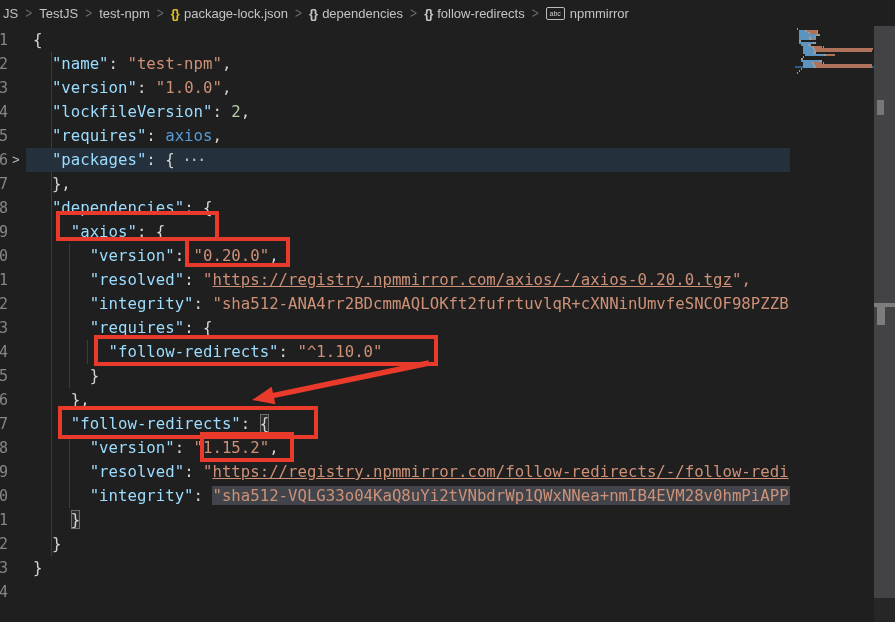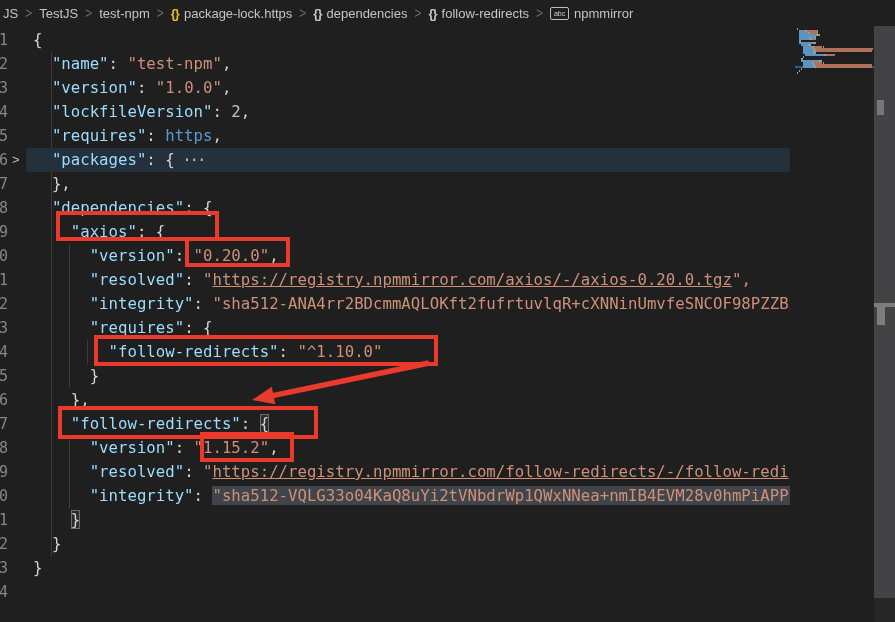--- a/index.html
+++ b/index.html
@@ -58,21 +58,21 @@
       <span class="bc-item">
         <span>TestJS</span>
       </span>
       <span class="bc-sep">&gt;</span>
       <span class="bc-item">
         <span>test-npm</span>
       </span>
       <span class="bc-sep">&gt;</span>
       <span class="bc-item">
         <span class="ic-json">{}</span>
-        <span>package-lock.https</span>
+        <span>package-lock.json</span>
       </span>
       <span class="bc-sep">&gt;</span>
       <span class="bc-item">
         <span class="ic-obj">{}</span>
         <span>dependencies</span>
       </span>
       <span class="bc-sep">&gt;</span>
       <span class="bc-item">
         <span class="ic-obj">{}</span>
         <span>follow-redirects</span>
@@ -86,21 +86,21 @@
 
   <div class="editor" id="editor">
     <div class="guide" style="left:51px;top:26px;height:504px"></div>
     <div class="guide" style="left:69px;top:218px;height:144px"></div>
     <div class="guide" style="left:69px;top:410px;height:72px"></div>
     <div class="guide" style="left:87px;top:314px;height:24px"></div>
   <div class="code-line" style="top: 2px;"><span class="lnum">1</span><span class="tk-punc">{</span></div>
       <div class="code-line" style="top: 26px;"><span class="lnum">2</span><span class="tk-ws">  </span><span class="tk-key">"name"</span><span class="tk-punc">: </span><span class="tk-str">"test-npm"</span><span class="tk-punc">,</span></div>
       <div class="code-line" style="top: 50px;"><span class="lnum">3</span><span class="tk-ws">  </span><span class="tk-key">"version"</span><span class="tk-punc">: </span><span class="tk-str">"1.0.0"</span><span class="tk-punc">,</span></div>
       <div class="code-line" style="top: 74px;"><span class="lnum">4</span><span class="tk-ws">  </span><span class="tk-key">"lockfileVersion"</span><span class="tk-punc">: </span><span class="tk-num">2</span><span class="tk-punc">,</span></div>
-      <div class="code-line" style="top: 98px;"><span class="lnum">5</span><span class="tk-ws">  </span><span class="tk-key">"requires"</span><span class="tk-punc">: </span><span class="tk-bool">https</span><span class="tk-punc">,</span></div>
+      <div class="code-line" style="top: 98px;"><span class="lnum">5</span><span class="tk-ws">  </span><span class="tk-key">"requires"</span><span class="tk-punc">: </span><span class="tk-bool">axios</span><span class="tk-punc">,</span></div>
       <div class="code-line hl" style="top: 122px;"><span class="lnum">6</span><span class="chev">&gt;</span><span class="tk-ws">  </span><span class="tk-key">"packages"</span><span class="tk-punc">: </span><span class="tk-punc">{</span><span class="tk-fold"> ···</span></div>
       <div class="code-line" style="top: 146px;"><span class="lnum">7</span><span class="tk-ws">  </span><span class="tk-punc">},</span></div>
       <div class="code-line" style="top: 170px;"><span class="lnum">8</span><span class="tk-ws">  </span><span class="tk-key">"dependencies"</span><span class="tk-punc">: </span><span class="tk-punc">{</span></div>
       <div class="code-line" style="top: 194px;"><span class="lnum">9</span><span class="tk-ws">    </span><span class="tk-key">"axios"</span><span class="tk-punc">: </span><span class="tk-punc">{</span></div>
       <div class="code-line" style="top: 218px;"><span class="lnum">10</span><span class="tk-ws">      </span><span class="tk-key">"version"</span><span class="tk-punc">: </span><span class="tk-str">"0.20.0"</span><span class="tk-punc">,</span></div>
       <div class="code-line" style="top: 242px;"><span class="lnum">11</span><span class="tk-ws">      </span><span class="tk-key">"resolved"</span><span class="tk-punc">: </span><span class="tk-str">"</span><span class="tk-url">https://registry.npmmirror.com/axios/-/axios-0.20.0.tgz</span><span class="tk-str">",</span></div>
       <div class="code-line" style="top: 266px;"><span class="lnum">12</span><span class="tk-ws">      </span><span class="tk-key">"integrity"</span><span class="tk-punc">: </span><span class="tk-str">"sha512-ANA4rr2BDcmmAQLOKft2fufrtuvlqR+cXNNinUmvfeSNCOF98PZZBpKVArbz</span></div>
       <div class="code-line" style="top: 290px;"><span class="lnum">13</span><span class="tk-ws">      </span><span class="tk-key">"requires"</span><span class="tk-punc">: </span><span class="tk-punc">{</span></div>
       <div class="code-line" style="top: 314px;"><span class="lnum">14</span><span class="tk-ws">        </span><span class="tk-key">"follow-redirects"</span><span class="tk-punc">: </span><span class="tk-str">"^1.10.0"</span></div>
       <div class="code-line" style="top: 338px;"><span class="lnum">15</span><span class="tk-ws">      </span><span class="tk-punc">}</span></div>

